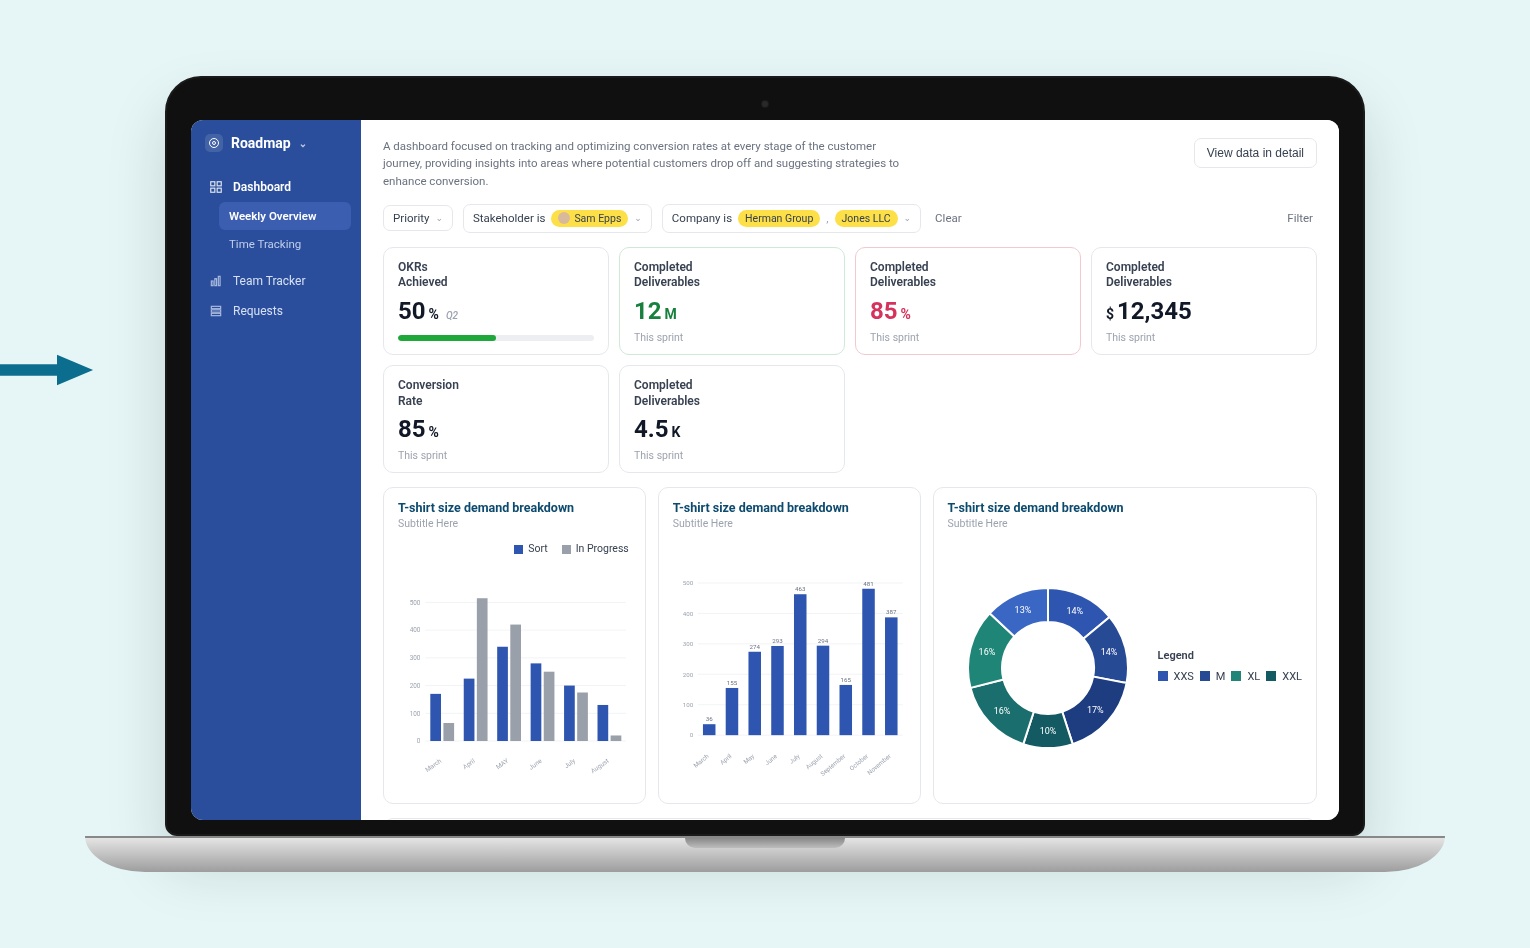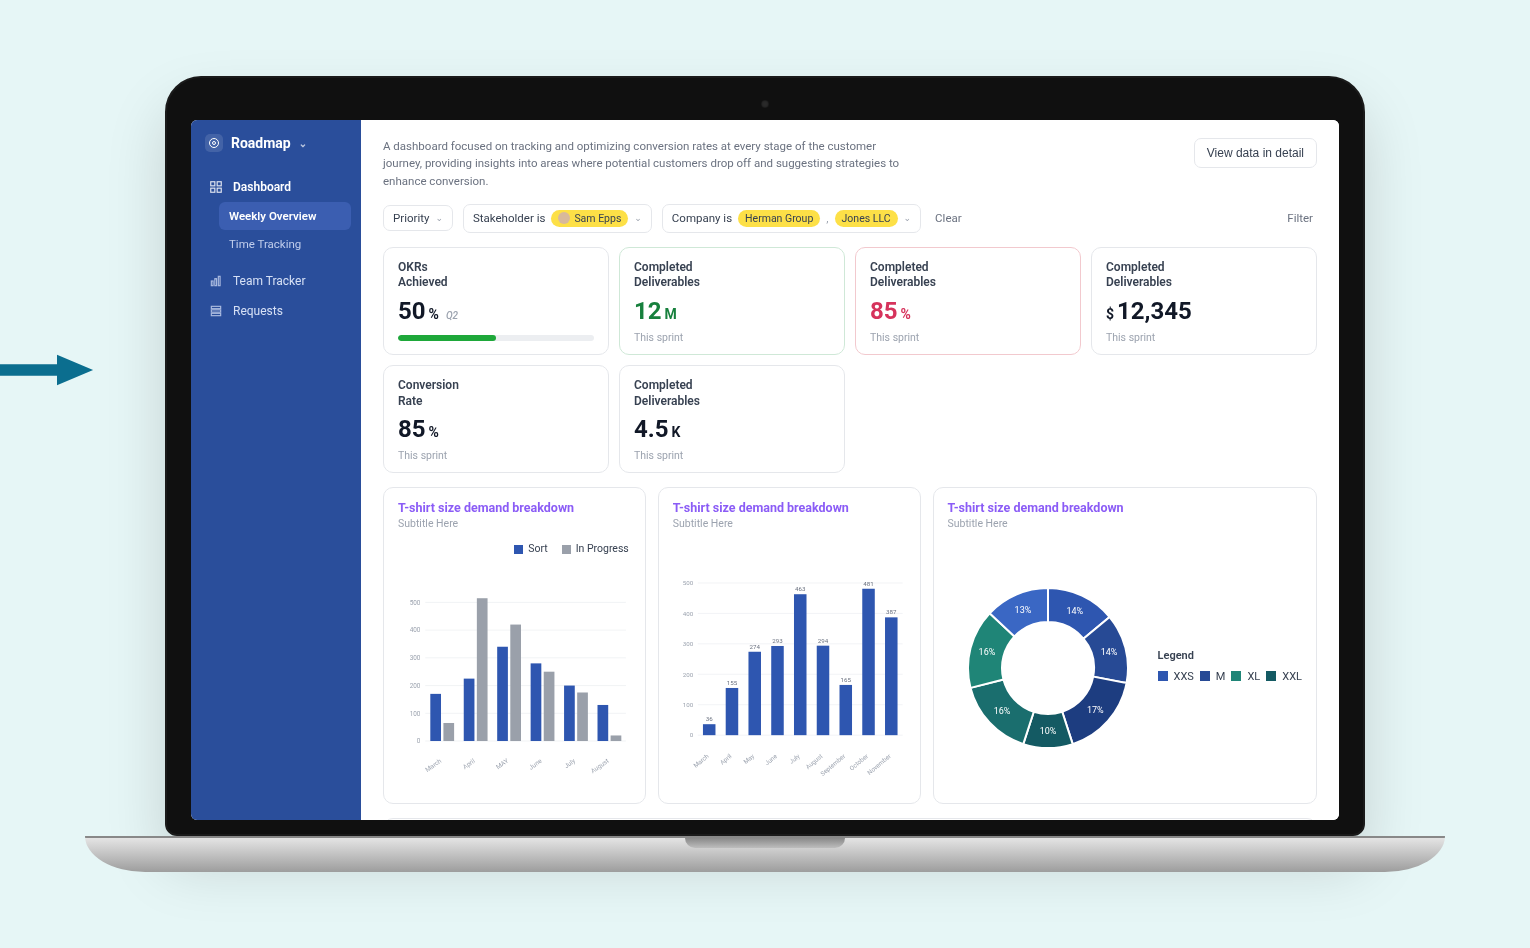--- a/index.html
+++ b/index.html
@@ -7,21 +7,21 @@
   body { background: #e6f6f6; display:flex; align-items:center; justify-content:center; position:relative; }
 
   
   .ext-arrow { position:absolute; left:0; top:350px; width:95px; height:40px; }
   .ext-arrow svg { width:100%; height:100%; }
 
   
   .laptop { width:1200px; position:relative; }
   .bezel { background:#101010; border-radius:36px 36px 12px 12px; padding:22px 24px 14px 24px; border:2px solid #1a1a1a; box-shadow:0 30px 60px rgba(0,0,0,0.15); }
   .camera { width:8px; height:8px; background:#2a2a2a; border-radius:50%; margin:0 auto 12px auto; box-shadow:inset 0 0 2px #000; }
-  .screen { background:#fff; border-radius:6px; height:700px; overflow:hidden; display:flex; }
+  .screen { background:#fff; border-radius:12px; height:700px; overflow:hidden; display:flex; }
   .base { height:36px; background:linear-gradient(#e4e4e4,#c8c8c8 40%,#9d9d9d); border-radius:0 0 60px 60px / 0 0 36px 36px; margin:0 -80px; border-top:2px solid #888; position:relative; }
   .base::before { content:""; position:absolute; left:50%; top:0; transform:translateX(-50%); width:160px; height:10px; background:linear-gradient(#888,#bdbdbd); border-radius:0 0 12px 12px; }
 
   
   .sidebar { width:170px; background:#2a4e9b; color:#d6e0f5; display:flex; flex-direction:column; font-size:12px; }
   .brand { display:flex; align-items:center; gap:8px; padding:14px 14px; font-weight:700; color:#fff; font-size:14px; }
   .brand .logo { width:18px; height:18px; display:inline-flex; align-items:center; justify-content:center; background:rgba(255,255,255,0.12); border-radius:5px; }
   .brand .chev { opacity:.7; font-size:10px; }
   .nav { padding:6px 10px 0 10px; flex:1; }
   .nav-group > .nav-item { display:flex; align-items:center; gap:10px; padding:8px 8px; border-radius:6px; cursor:pointer; }
@@ -62,21 +62,21 @@
   .card .foot { font-size:10.5px; color:#9ca3af; margin-top:6px; }
   .card.ok { border-color:#cfe8d7; }
   .card.ok .v { color:#17803d; }
   .card.warn { border-color:#f2c9ce; }
   .card.warn .v { color:#d6335c; }
   .progress { height:6px; background:#eceef1; border-radius:4px; overflow:hidden; margin-top:10px; }
   .progress > i { display:block; height:100%; background:#1ea83a; border-radius:4px; }
 
   .charts { display:grid; grid-template-columns: 1.05fr 1.05fr 1fr; gap:12px; }
   .chart-card { border:1px solid #e5e7eb; border-radius:10px; padding:12px 14px 8px 14px; background:#fff; }
-  .chart-card h3 { font-size:12.5px; font-weight:700; color:#8b5cf6; }
+  .chart-card h3 { font-size:12.5px; font-weight:700; color:#0c4a6e; }
   .chart-card .subt { font-size:10.5px; color:#9ca3af; margin-top:2px; }
   .legend-row { display:flex; gap:14px; justify-content:flex-end; font-size:10.5px; color:#374151; margin:12px 2px 0 0;}
   .legend-row .sw { width:9px; height:9px; display:inline-block; margin-right:5px; vertical-align:middle; }
   .plot { margin-top:6px; }
   .lg-side { font-size:11px; color:#374151; }
   .lg-t { font-weight:600; margin-bottom:6px; }
   .lg-side div { display:flex; align-items:center; gap:6px; margin:4px 0;}
   .lg-side .sw { width:10px; height:10px; display:inline-block; }
 
   .table-head { display:flex; align-items:center; justify-content:space-between; border:1px solid #e5e7eb; border-radius:10px 10px 0 0; padding:10px 14px; margin-top:14px; font-size:12px; color:#6b7280; background:#fff;}

